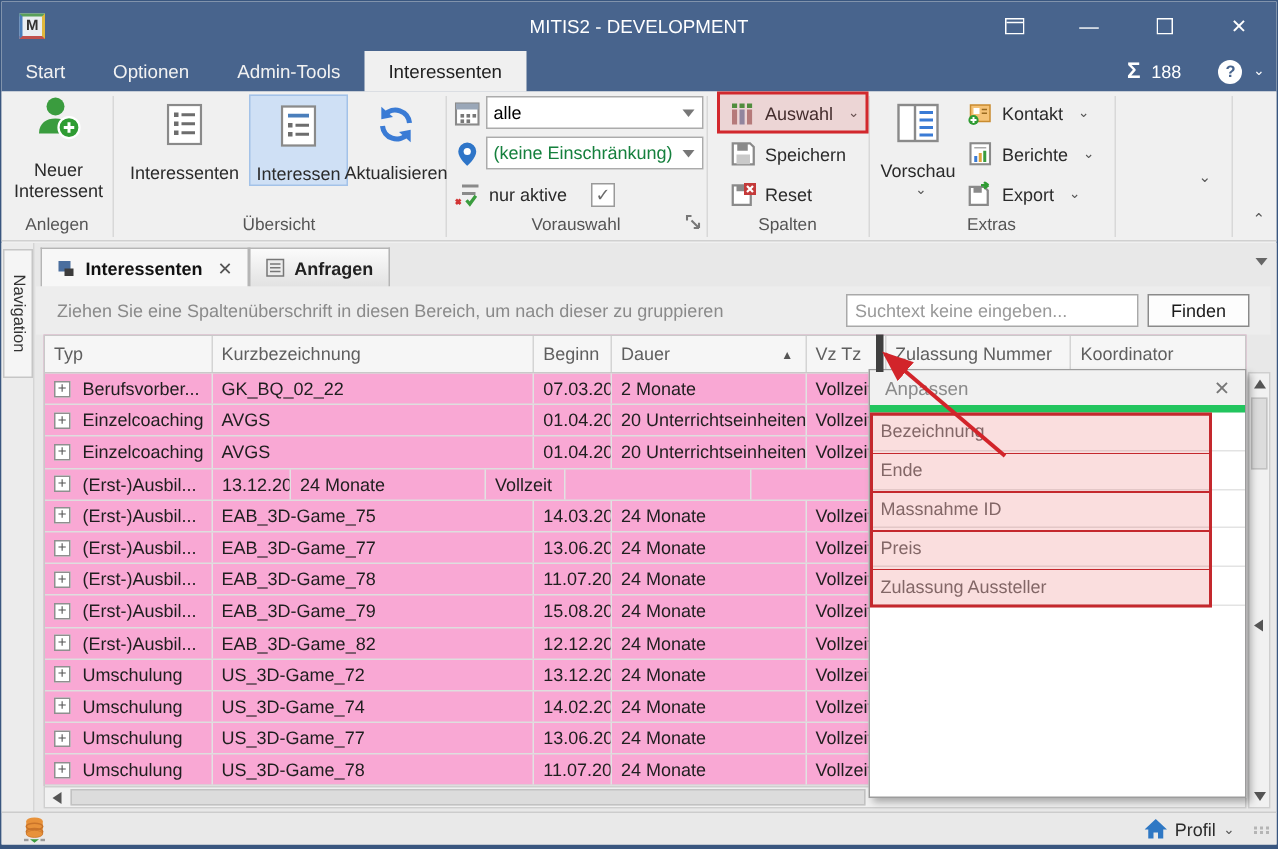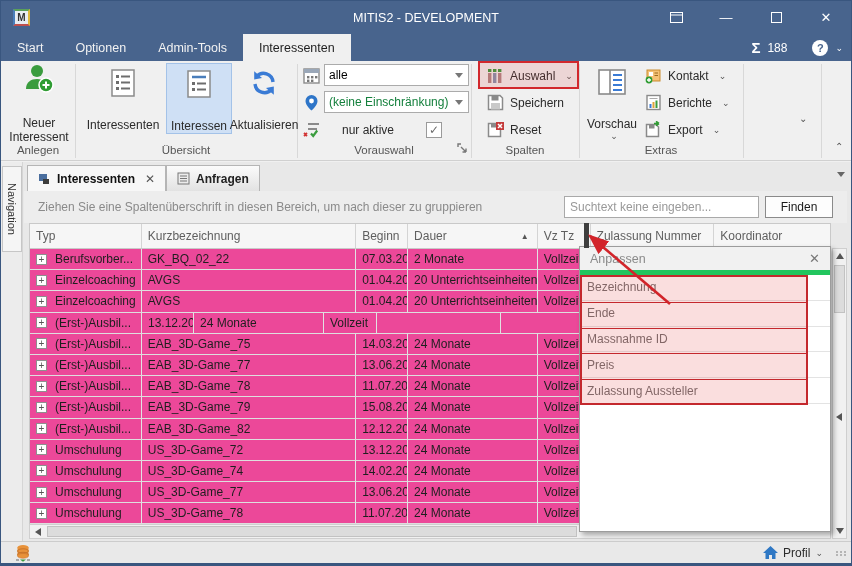--- a/index.html
+++ b/index.html
@@ -22,21 +22,21 @@
   #sigma { font-size:15px; font-weight:bold; }
   #sigma-count { font-size:12px; }
   #help-circle { width:16px; height:16px; border-radius:50%; background:#fff; color:#48648d; font-size:11px; font-weight:bold; display:flex; align-items:center; justify-content:center; margin-left:18px; }
   .chev { font-size:9px; color:#fff; }
 
   
   #ribbon { position:absolute; left:0; top:60px; width:100%; height:100px; background:#f0f0f0; border-bottom:1px solid #d0d0d0; }
   .rdiv { position:absolute; top:3px; height:94px; width:1px; background:#d8d8d8; }
   .rgroup-label { position:absolute; bottom:4px; font-size:11.5px; color:#555; text-align:center; }
   .rbtn-big { position:absolute; top:2px; display:flex; flex-direction:column; align-items:center; font-size:12px; color:#2b2b2b; text-align:center; }
-  .rbtn-big .lbl { margin-top:21px; line-height:14px; }
+  .rbtn-big .lbl { margin-top:11px; line-height:14px; }
   .rbtn-big.selected { background:#cfe0f5; border:1px solid #a3c2e8; }
   .rrow { position:absolute; height:23px; display:flex; align-items:center; font-size:12px; color:#2b2b2b; }
   .combo { height:22px; background:#fff; border:1px solid #ababab; display:flex; align-items:center; font-size:12px; padding:0 4px; position:relative; }
   .combo .tri { position:absolute; right:5px; width:0; height:0; border-left:4px solid transparent; border-right:4px solid transparent; border-top:5px solid #777; }
   .combo.dim { color:#15803d; }
   .cbx { width:16px; height:16px; border:1px solid #9a9a9a; background:#fff; display:flex; align-items:center; justify-content:center; font-size:12px; color:#6b6b6b; }
   .red-box { position:absolute; border:2px solid #d2282d; background:rgba(214,60,62,0.15); z-index:20; pointer-events:none; }
   .small-chev { font-size:9px; color:#555; margin-left:4px; }
   .icon16 { width:17px; height:17px; display:inline-block; }
 
@@ -51,21 +51,21 @@
   .dtab.inactive { background:linear-gradient(#fbfbfb,#e2e2e2); color:#222; }
   .dtab .close-x { font-weight:normal; color:#555; font-size:12px; margin-left:4px; }
   #tabs-overflow { position:absolute; right:8px; top:10px; width:0; height:0; border-left:4px solid transparent; border-right:4px solid transparent; border-top:5px solid #666; }
 
   #group-bar { position:absolute; left:23px; top:29px; width:823px; height:32px; background:#ededed; display:flex; align-items:center; }
   #group-hint { margin-left:14px; font-size:12px; color:#8a8a8a; }
   #search-box { position:absolute; left:540px; top:5px; width:195px; height:22px; background:#fff; border:1px solid #a9a9a9; font-size:12px; color:#999; display:flex; align-items:center; padding:0 5px; }
   #find-btn { position:absolute; left:741px; top:5px; width:68px; height:22px; background:#fdfdfd; border:1px solid #8a8a8a; font-size:12px; color:#1a1a1a; display:flex; align-items:center; justify-content:center; }
 
   
-  #grid { position:absolute; left:28px; top:61px; width:802px; height:301px; background:#ec4899; border:1px solid #c9c9c9; }
+  #grid { position:absolute; left:28px; top:61px; width:802px; height:301px; background:#f9a8d4; border:1px solid #c9c9c9; }
   #grid-header { display:flex; height:25px; background:#f6f6f6; border-bottom:1px solid #c9c9c9; }
   .gcol { border-right:1px solid #d4d4d4; font-size:12px; color:#5f5f5f; display:flex; align-items:center; padding:0 6px; position:relative; }
   .gcol .sort { position:absolute; right:8px; font-size:8px; color:#555; }
   .grow { display:flex; height:21.2px; border-bottom:1px solid #dedede; }
   .gcell { border-right:1px solid #e2e2e2; font-size:12px; color:#1f1f1f; display:flex; align-items:center; padding:0 6px; overflow:hidden; white-space:nowrap; }
   .c0{width:112px;} .c1{width:215px;} .c2{width:52px;} .c3{width:130px;} .c4{width:53px;} .c5{width:124px;text-align:center;} .c6{width:116px; border-right:none;}
   .expand { width:11px; height:11px; border:1px solid #8f8f8f; background:#fff; color:#555; font-size:10px; line-height:9px; text-align:center; margin-right:8px; flex:none; }
   #drag-indicator { position:absolute; left:583px; top:222px; width:5px; height:25px; background:#3f3f3f; z-index:55; }
 
   
@@ -208,21 +208,21 @@
     <div class="rrow" style="left:302px; top:30px;">
       <svg class="icon16" viewBox="0 0 17 17">
         <path d="M8.5 1 a6 6 0 0 1 6 6 c0 4.5-6 9.5-6 9.5 s-6-5-6-9.5 a6 6 0 0 1 6-6 z" fill="#2e75c8"></path>
         <circle cx="8.5" cy="7" r="2.4" fill="#fff"></circle>
       </svg>
     </div>
     <div class="combo dim" style="position:absolute; left:323px; top:30px; width:145px;">
       <span>(keine Einschränkung)</span>
         <span class="tri"></span>
     </div>
-    <div class="rrow" style="left:302px; top:57px; gap:22px;">
+    <div class="rrow" style="left:302px; top:57px; gap:6px;">
       <svg class="icon16" viewBox="0 0 17 17">
         <line x1="5" y1="3" x2="16" y2="3" stroke="#8a8a8a" stroke-width="2"></line>
         <line x1="5" y1="8" x2="14" y2="8" stroke="#8a8a8a" stroke-width="2"></line>
         <path d="M1 12 l3 3 l-3 -3 m0 3 l3 -3" stroke="#d23434" stroke-width="1.8" fill="none"></path>
         <path d="M8 12.5 l2.2 2.5 l4-5.5" stroke="#3a9c3e" stroke-width="2.2" fill="none"></path>
       </svg>
       <span>nur aktive</span>
       <span class="cbx" style="margin-left:10px;">✓</span>
     </div>
     <div class="rgroup-label" style="left:296px; width:174px;">Vorauswahl</div>

